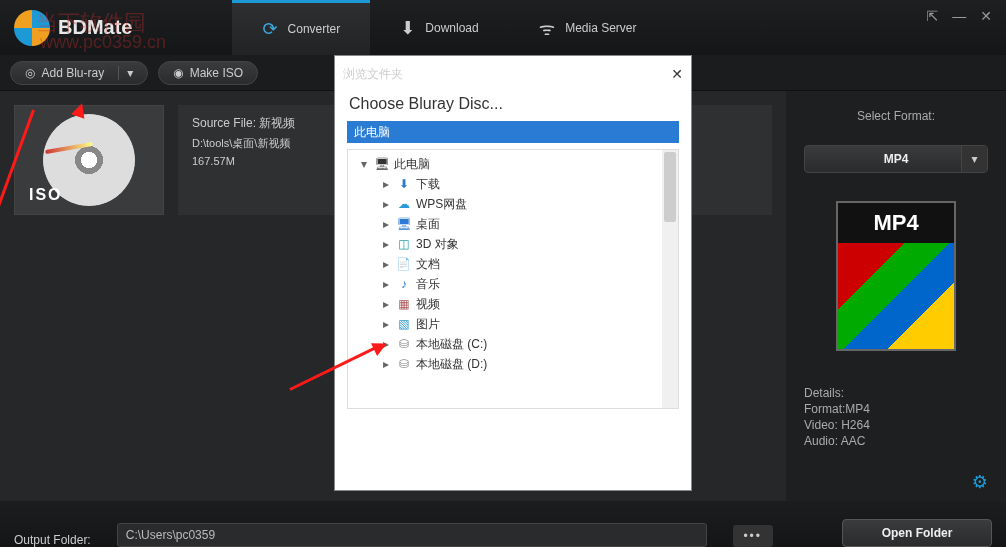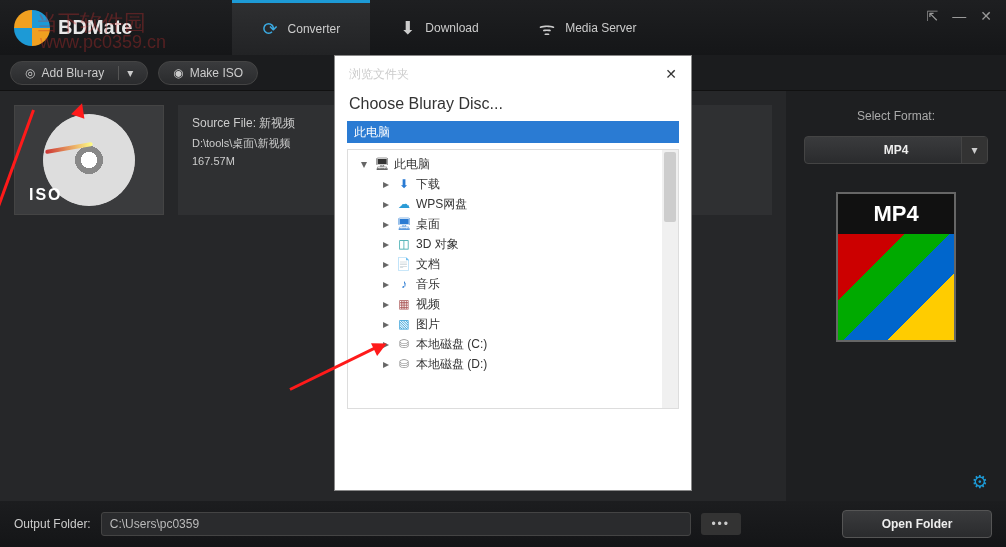--- a/index.html
+++ b/index.html
@@ -22,36 +22,36 @@
 .btn-split .caret{border-left:1px solid #555;margin-left:8px;padding-left:8px}
 .main{display:flex;height:410px}
 .content{flex:1;background:#262729;padding:14px;display:flex;gap:14px;position:relative}
 .thumb{width:150px;height:110px;background:#3a3b3d;border:1px solid #444;display:flex;align-items:center;justify-content:center;position:relative}
 .disc{width:92px;height:92px;border-radius:50%;background:radial-gradient(circle,#fff 0 8px,#888 8px 14px,#ddd 14px 46px,#999 46px 48px);position:relative}
 .iso-label{position:absolute;bottom:10px;left:14px;font-size:16px;font-weight:bold;color:#fff;letter-spacing:2px}
 .disc-glow{position:absolute;left:30px;top:40px;width:48px;height:4px;background:linear-gradient(90deg,#c33,#ff8);transform:rotate(-10deg);border-radius:2px}
 .fileinfo{background:#2f3032;flex:1;height:110px;padding:10px 14px;position:relative}
 .fileinfo div{color:#ccc;margin-bottom:4px;font-size:11px}
 .sidebar{width:220px;background:#1e1f21;padding:18px;display:flex;flex-direction:column;align-items:center;gap:10px}
-.fmt-label{color:#aaa;margin-bottom:3px}
+.fmt-label{color:#aaa;margin-bottom:12px}
 .fmt-select{width:100%;height:28px;background:linear-gradient(#3a3b3d,#2a2b2d);border:1px solid #444;border-radius:4px;display:flex;align-items:center;justify-content:center;position:relative;cursor:pointer}
 .fmt-select .caret{position:absolute;right:0;top:0;width:26px;height:100%;background:#333;border-left:1px solid #444;display:flex;align-items:center;justify-content:center}
 .fmt-preview{width:120px;height:150px;background:#222;border:2px solid #666;margin-top:18px;display:flex;flex-direction:column}
 .fmt-head{height:40px;background:#111;color:#fff;font-size:22px;font-weight:bold;display:flex;align-items:center;justify-content:center}
 .fmt-img{flex:1;background:linear-gradient(135deg,#c00 0 30%,#0a0 30% 50%,#06c 50% 70%,#fc0 70% 100%)}
 .details{align-self:flex-start;margin-top:24px;line-height:16px}
 .details div{font-size:12px;color:#aaa}
 .gear{position:absolute;right:18px;bottom:54px;cursor:pointer;font-size:18px;color:#1d9ad6}
-.footer{height:46px;background:linear-gradient(#1c1d1f,#141517);display:flex;align-items:center;padding:0 14px;gap:10px}
+.footer{height:46px;background:linear-gradient(#1c1d1f,#141517);display:flex;align-items:flex-end;padding:0 14px;gap:26px}
 .out-input{flex:0 0 590px;height:24px;background:#2a2b2d;border:1px solid #444;border-radius:3px;padding:0 8px;color:#bbb}
 .browse{width:40px;height:22px;background:#333;border-radius:3px;display:flex;align-items:center;justify-content:center;cursor:pointer;letter-spacing:2px}
 .open-btn{margin-left:auto;width:150px;height:28px;background:linear-gradient(#3a3b3d,#2a2b2d);border:1px solid #555;border-radius:4px;display:flex;align-items:center;justify-content:center;cursor:pointer;font-weight:bold;color:#eee}
 
 .dialog{position:absolute;left:334px;top:55px;width:358px;height:436px;background:#fff;border:1px solid #888;z-index:20;display:flex;flex-direction:column}
-.dlg-title{padding:10px 14px 0;color:#333;display:flex;justify-content:space-between;font-size:12px}
+.dlg-title{padding:10px 8px 0;color:#333;display:flex;justify-content:space-between;font-size:12px}
 .dlg-close{cursor:pointer;font-size:14px;color:#333}
 .dlg-sub{padding:12px 14px 8px;color:#333;font-size:16px}
 .dlg-input{margin:0 12px;height:22px;border:1px solid #2a7bd3;background:#2a7bd3;color:#fff;padding:0 6px;font-size:12px}
 .tree{margin:6px 12px;border:1px solid #ddd;height:260px;overflow:auto;background:#fff;padding:4px 2px;position:relative}
 .tree-scroll{position:absolute;right:0;top:0;width:16px;height:100%;background:#f0f0f0}
 .tree-thumb{position:absolute;right:2px;top:2px;width:12px;height:70px;background:#cdcdcd;border-radius:2px}
 .node{display:flex;align-items:center;gap:4px;height:20px;padding-left:6px}
 .node span{color:#333;font-size:12px}
 .node .exp{width:12px;color:#666;text-align:center}
 .lv1{padding-left:8px}.lv2{padding-left:30px}
@@ -128,20 +128,26 @@
   <div class="sidebar">
     <div class="fmt-label">Select Format:</div>
     <div class="fmt-select">
       <span style="font-weight:bold;color:#eee">MP4</span>
       <span class="caret">▾</span>
     </div>
     <div class="fmt-preview">
       <div class="fmt-head">MP4</div>
       <div class="fmt-img"></div>
     </div>
+    <div class="details">
+      <div>Details:</div>
+      <div>Format:MP4</div>
+      <div>Video: H264</div>
+      <div>Audio: AAC</div>
+    </div>
   </div>
 </div>
 
 <span class="gear">⚙</span>
 
 <div class="footer">
   <span>Output Folder:</span>
   <input class="out-input" value="C:\Users\pc0359" style="">
   <div class="browse">•••</div>
   <div class="open-btn">Open Folder</div>

